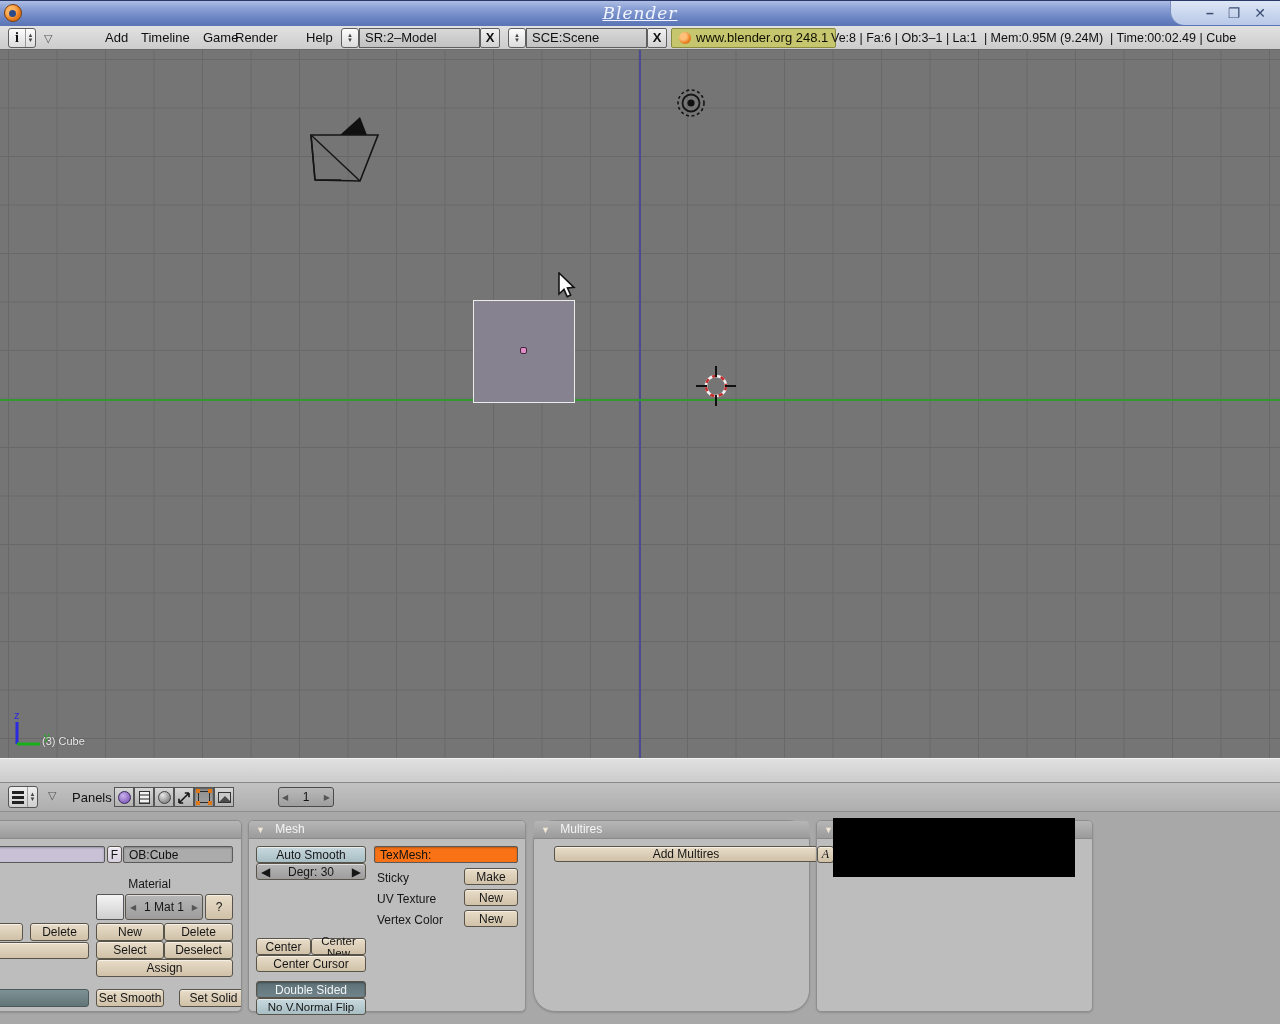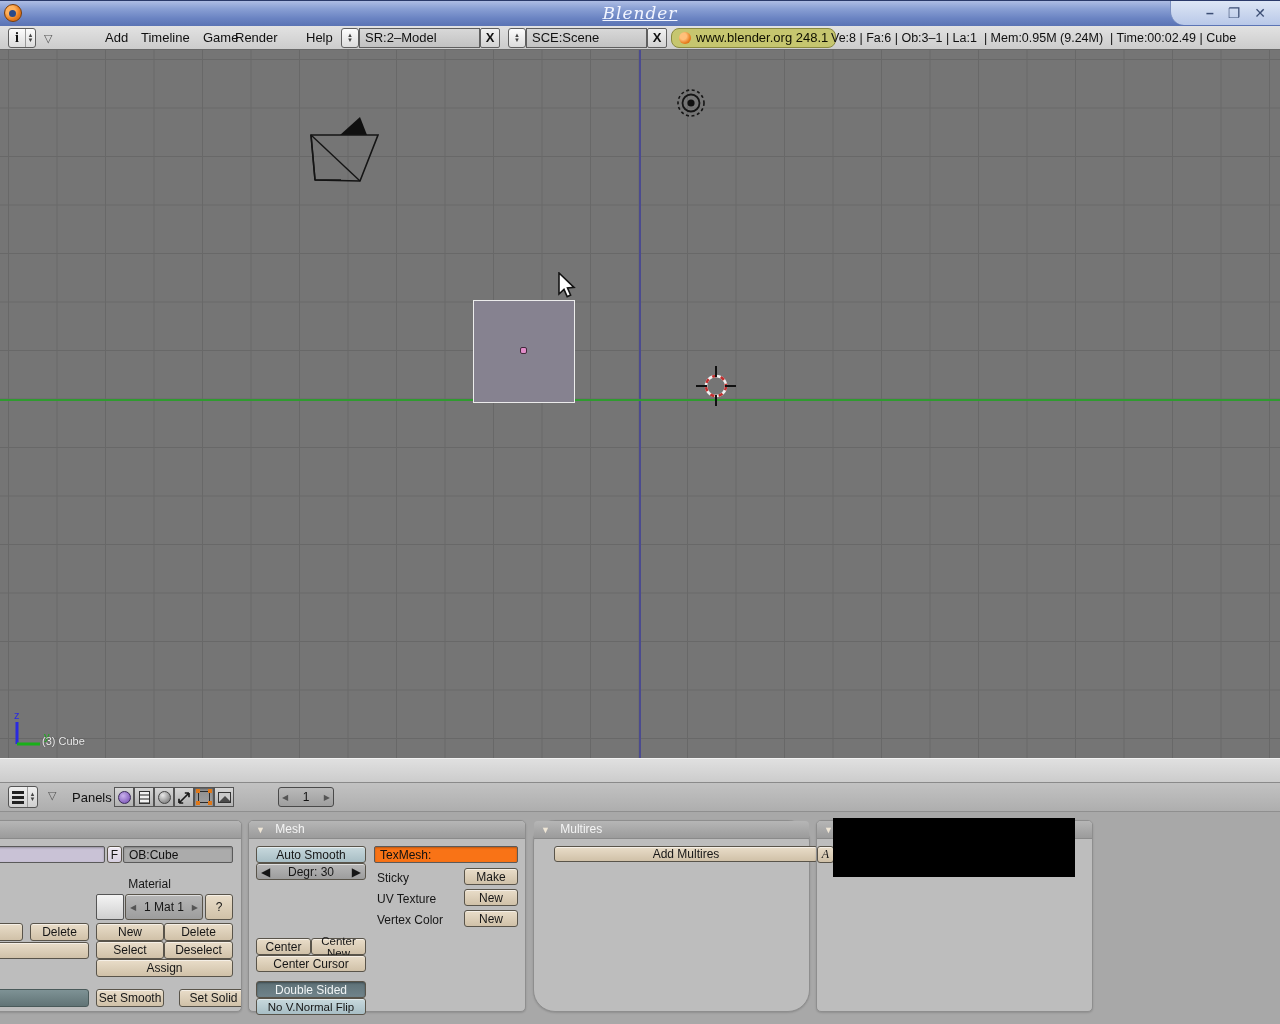--- a/index.html
+++ b/index.html
@@ -33,21 +33,21 @@
   .info-btn{left:8px;top:2px;width:28px;height:20px;display:flex;align-items:center;}
   .info-btn .i{flex:1;text-align:center;font-weight:bold;font-family:"Liberation Serif",serif;font-size:14px;}
   .spin{width:9px;height:100%;display:flex;flex-direction:column;align-items:center;justify-content:center;
     font-size:6px;color:#444;line-height:5px;border-left:1px solid #999;}
   .tri-outline{color:#555;font-size:11px;}
   .combo-field{box-sizing:border-box;border:1px solid #5f5f5f;background:linear-gradient(#d8d8d8,#c2c2c2);
     height:20px;line-height:18px;padding-left:5px;}
   .x-btn{box-sizing:border-box;border:1px solid #5f5f5f;background:linear-gradient(#f2f2f2,#d2d2d2);
     height:20px;text-align:center;font-weight:bold;line-height:18px;border-radius:2px;}
   .badge{box-sizing:border-box;height:20px;line-height:18px;background:#c6c66f;border:1px solid #8a8a40;
-    display:flex;align-items:center;gap:5px;padding:0 7px;border-radius:8px;color:#101000;}
+    display:flex;align-items:center;gap:5px;padding:0 7px;border-radius:2px;color:#101000;}
   .badge-dot{width:12px;height:12px;border-radius:50%;
     background:radial-gradient(circle at 35% 35%,#ffc07a 0 30%,#e87d1e 65%,#b85a0e 100%);}
   .stats{top:0;height:24px;line-height:24px;font-size:12.5px;color:#101010;white-space:pre;}
   
   .viewport{left:0;top:50px;width:1280px;height:708px;background-color:#757575;
     background-image:linear-gradient(#686868 1px,transparent 1px),
                      linear-gradient(90deg,#686868 1px,transparent 1px);
     background-size:48.5px 48.5px;background-position:8px 9px;overflow:hidden;}
   .axis-z{left:639px;top:0;width:2px;height:708px;background:#4b4b8f;}
   .axis-y{left:0;top:349px;width:1280px;height:2px;background:#2f9b2f;}

